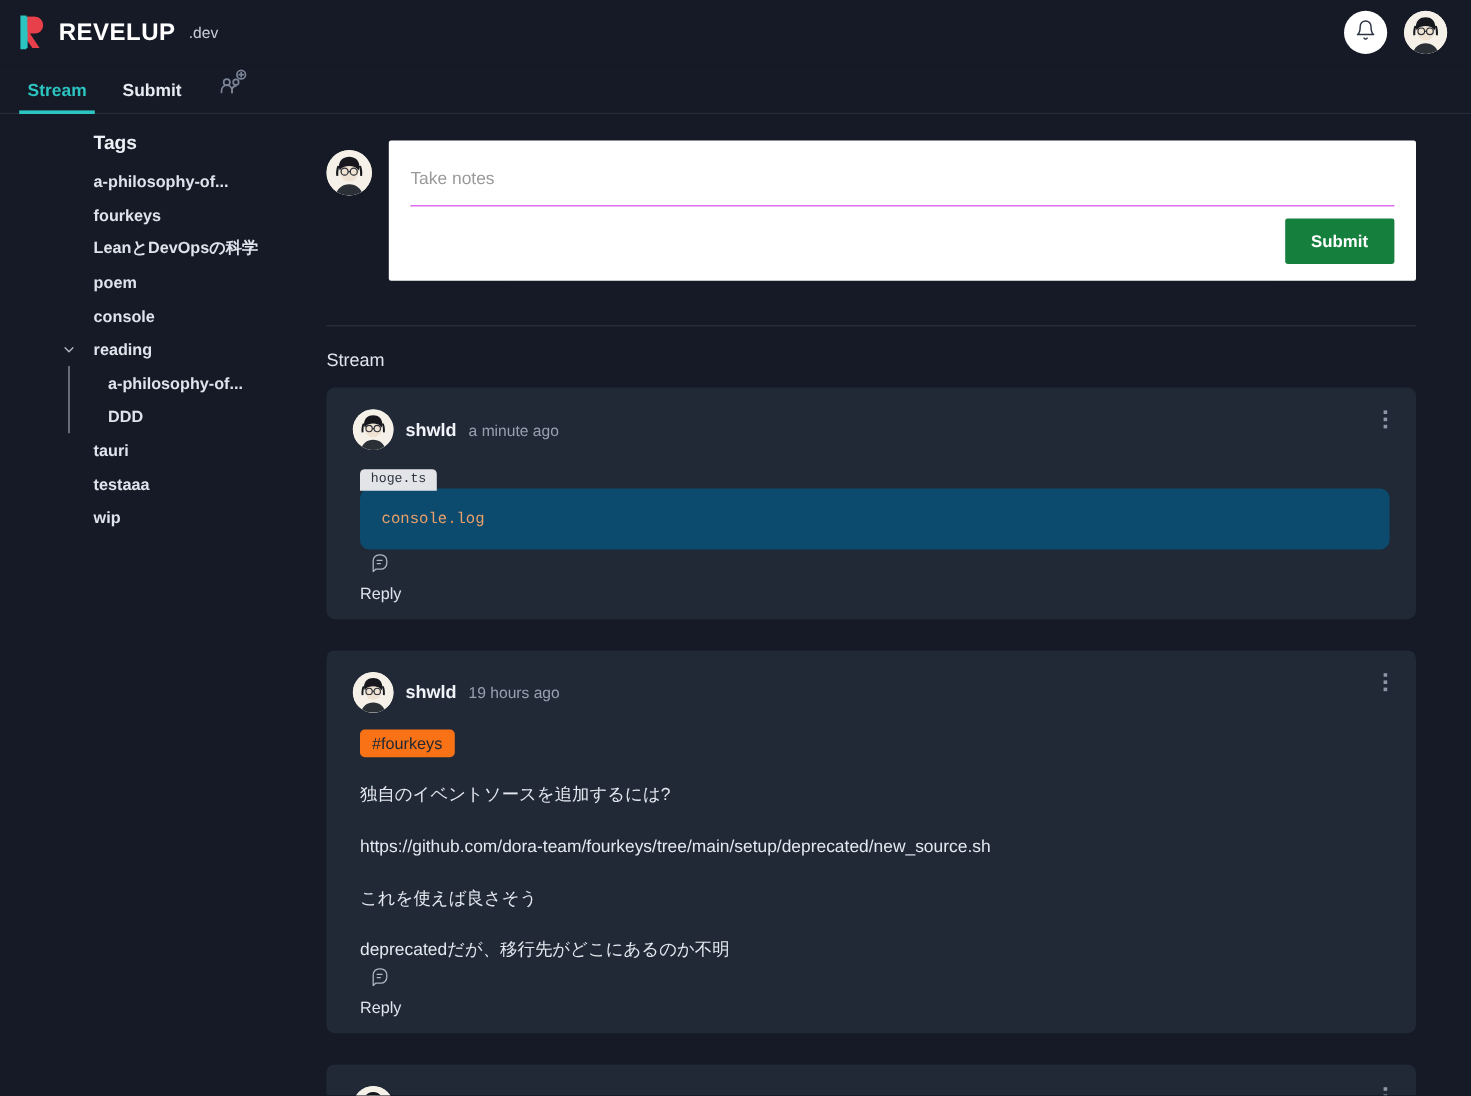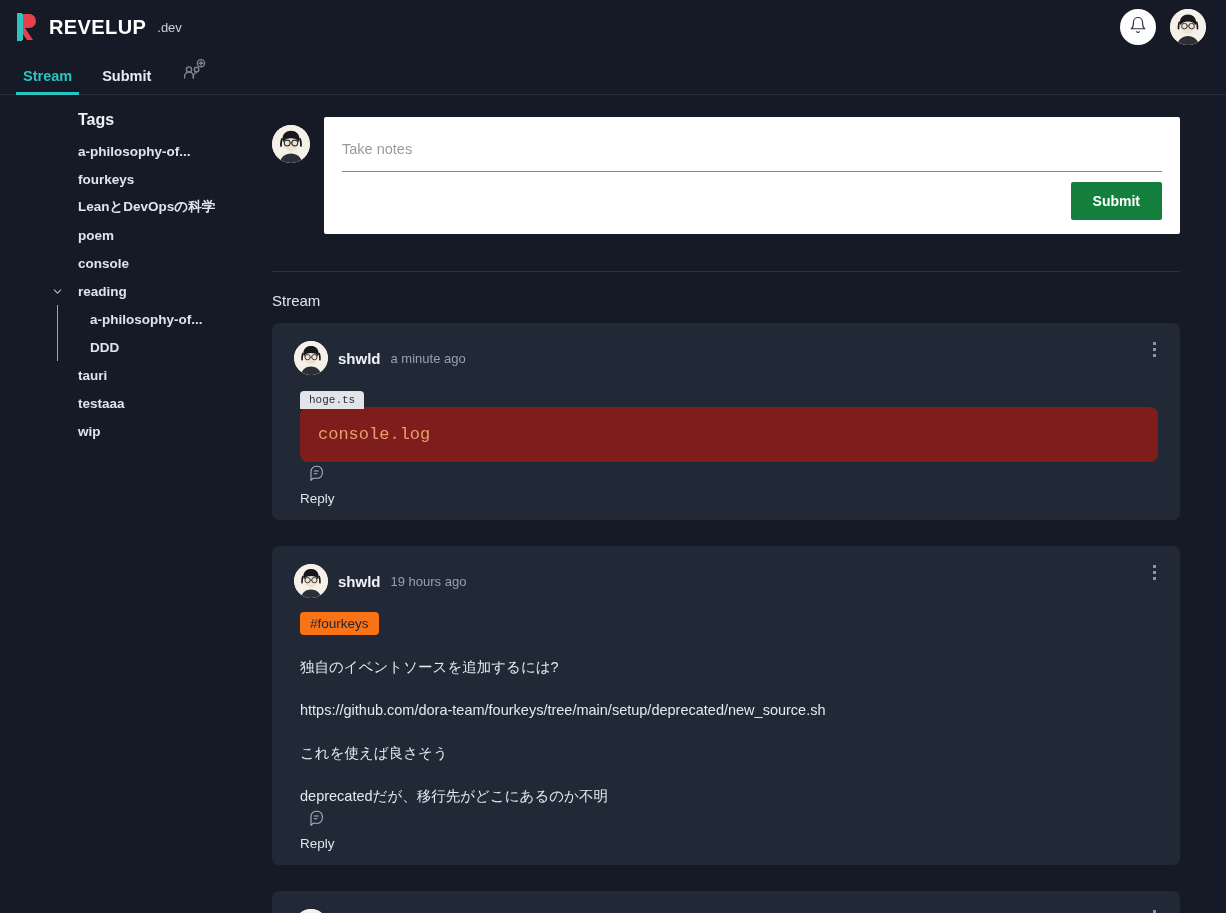--- a/index.html
+++ b/index.html
@@ -258,26 +258,26 @@
     font-family: "Liberation Mono", monospace;
     font-size: 11px;
     padding: 3px 9px;
     border-radius: 4px 4px 0 0;
     position: relative;
     z-index: 2;
     margin-left: 0;
     text-align: right;
   }
   .code-block {
-    background: #7f1d1d;
+    background: #0c4a6e;
     border-radius: 8px;
     padding: 18px 18px;
     margin-top: -2px;
     font-family: "Liberation Mono", monospace;
-    font-size: 17px;
+    font-size: 13px;
     color: #e5c07b;
     overflow-x: auto;
     white-space: pre;
   }
   .code-ident { color: #e9a06a; }
   .code-punct { color: #d98f56; }
   .code-prop  { color: #e9a06a; }
 
   .chip {
     display: inline-block;

